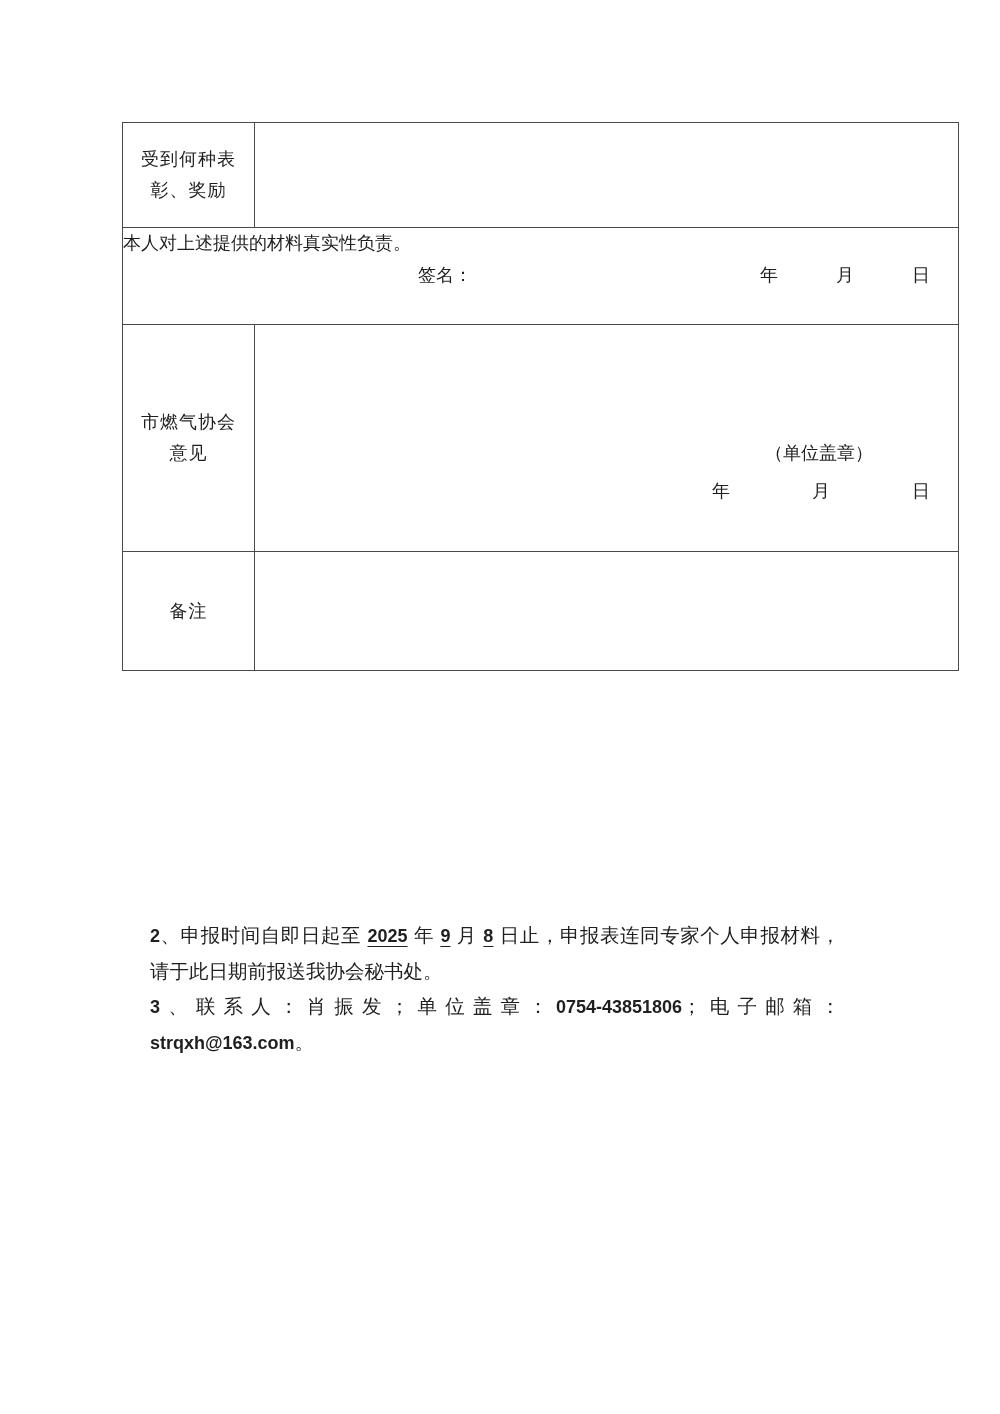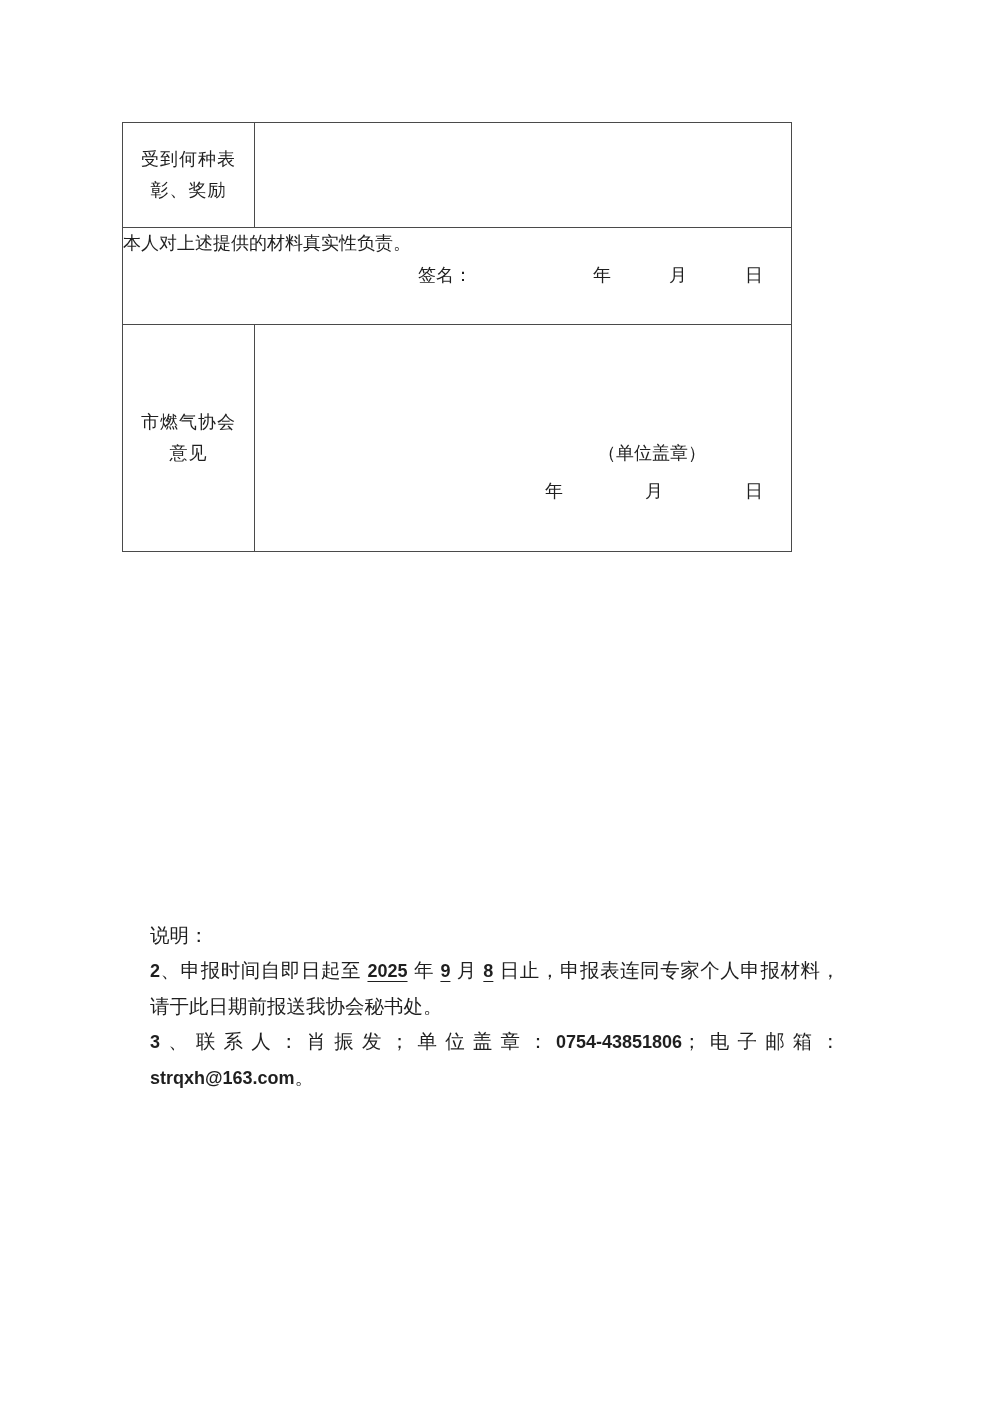--- a/index.html
+++ b/index.html
@@ -13,21 +13,21 @@
     height: 1414px;
     background: #ffffff;
     color: #1f1f1f;
     font-family: "Liberation Serif", "DejaVu Serif", serif;
     overflow: hidden;
   }
   table.form-table {
     position: absolute;
     left: 122px;
     top: 122px;
-    width: 670px;
+    width: 837px;
     border-collapse: collapse;
     table-layout: fixed;
     font-size: 18px;
   }
   table.form-table td {
     border: 1px solid #4a4a4a;
     padding: 0;
     background: #ffffff;
   }
   td.label-cell {
@@ -119,22 +119,27 @@
           <div class="stamp-line">（单位盖章）</div>
           <div class="opinion-dates">
             <span>年</span>
             <span>月</span>
             <span>日</span>
           </div>
         </div>
       </td>
     </tr>
 
+    <tr class="row-remarks">
+      <td class="label-cell">
+        <span class="label-line">备注</span>
+      </td>
+      <td></td>
+    </tr>
   </tbody>
     </table>
 
   <div class="notes">
-    <p class="no-justify">说明：</p>
     <p><span class="num">2</span><span>、申报时间自即日起至 </span><span class="num u">2025</span><span> 年 </span><span class="num u">9</span><span> 月 </span><span class="num u">8</span><span> 日止，申报表连同专家个人申报材料，请于此日期前报送我协会秘书处。</span></p>
     <p><span class="num">3</span><span>、联系人：肖振发；单位盖章：</span><span class="num">0754-43851806</span><span>；电子邮箱：</span><span class="num">strqxh@163.com</span><span>。</span></p>
   </div>
 
 </div>
 
 </body></html>

